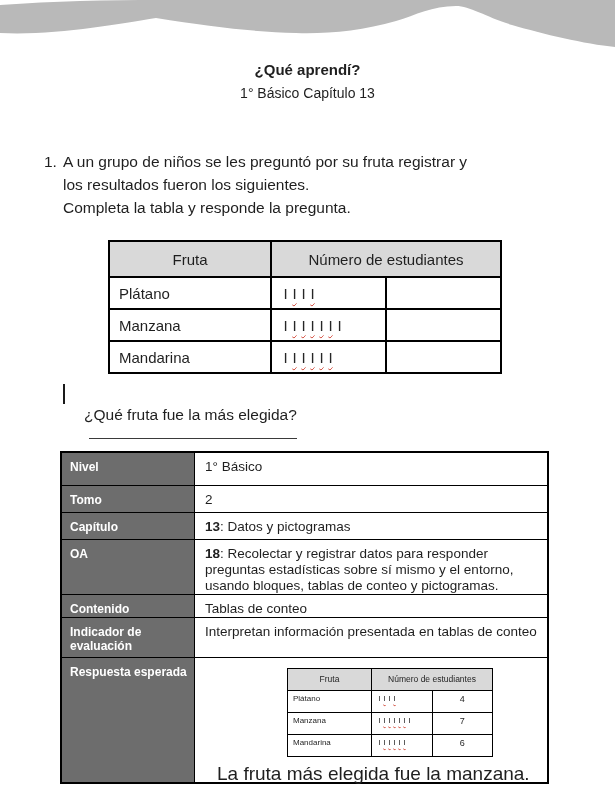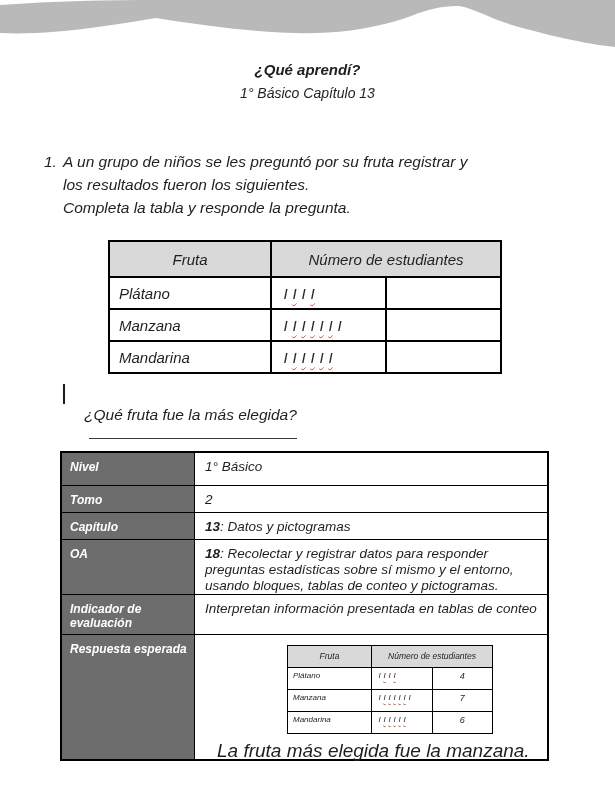--- a/index.html
+++ b/index.html
@@ -1,20 +1,20 @@
 <!DOCTYPE html>
 <html><head>
 <meta charset="utf-8">
 <style>
   html,body{margin:0;padding:0;}
   body{
     width:615px;height:810px;background:#ffffff;overflow:hidden;
     font-family:"Liberation Sans", sans-serif;color:#1f1f1f;position:relative;
   }
-  .page{position:absolute;inset:0;width:505px;height:810px;font-style:italic;}
+  .page{position:absolute;inset:0;width:505px;height:810px;}
 
   
   .wave{position:absolute;top:0;left:0;width:615px;height:58px;}
 
   
   .title{position:absolute;top:61px;left:0;width:615px;text-align:center;
          font-size:15px;font-weight:bold;}
   .subtitle{position:absolute;top:85px;left:0;width:615px;text-align:center;
          font-size:14px;}
 
@@ -128,20 +128,24 @@
       <td class="val"><b></b><span>2</span></td>
     </tr>
     <tr class="r3">
       <td class="lbl">Capítulo</td>
       <td class="val"><b>13</b><span>: Datos y pictogramas</span></td>
     </tr>
     <tr class="r4">
       <td class="lbl">OA</td>
       <td class="val"><b>18</b><span>: Recolectar y registrar datos para responder preguntas estadísticas sobre sí mismo y el entorno, usando bloques, tablas de conteo y pictogramas.</span></td>
     </tr>
+    <tr class="r5">
+      <td class="lbl">Contenido</td>
+      <td class="val"><b></b><span>Tablas de conteo</span></td>
+    </tr>
     <tr class="r6">
       <td class="lbl">Indicador de evaluación</td>
       <td class="val"><b></b><span>Interpretan información presentada en tablas de conteo</span></td>
     </tr>
     <tr class="r8">
       <td class="lbl">Respuesta esperada</td>
       <td class="val">
         <table class="inner-table">
           <tbody>
                 <tr>

